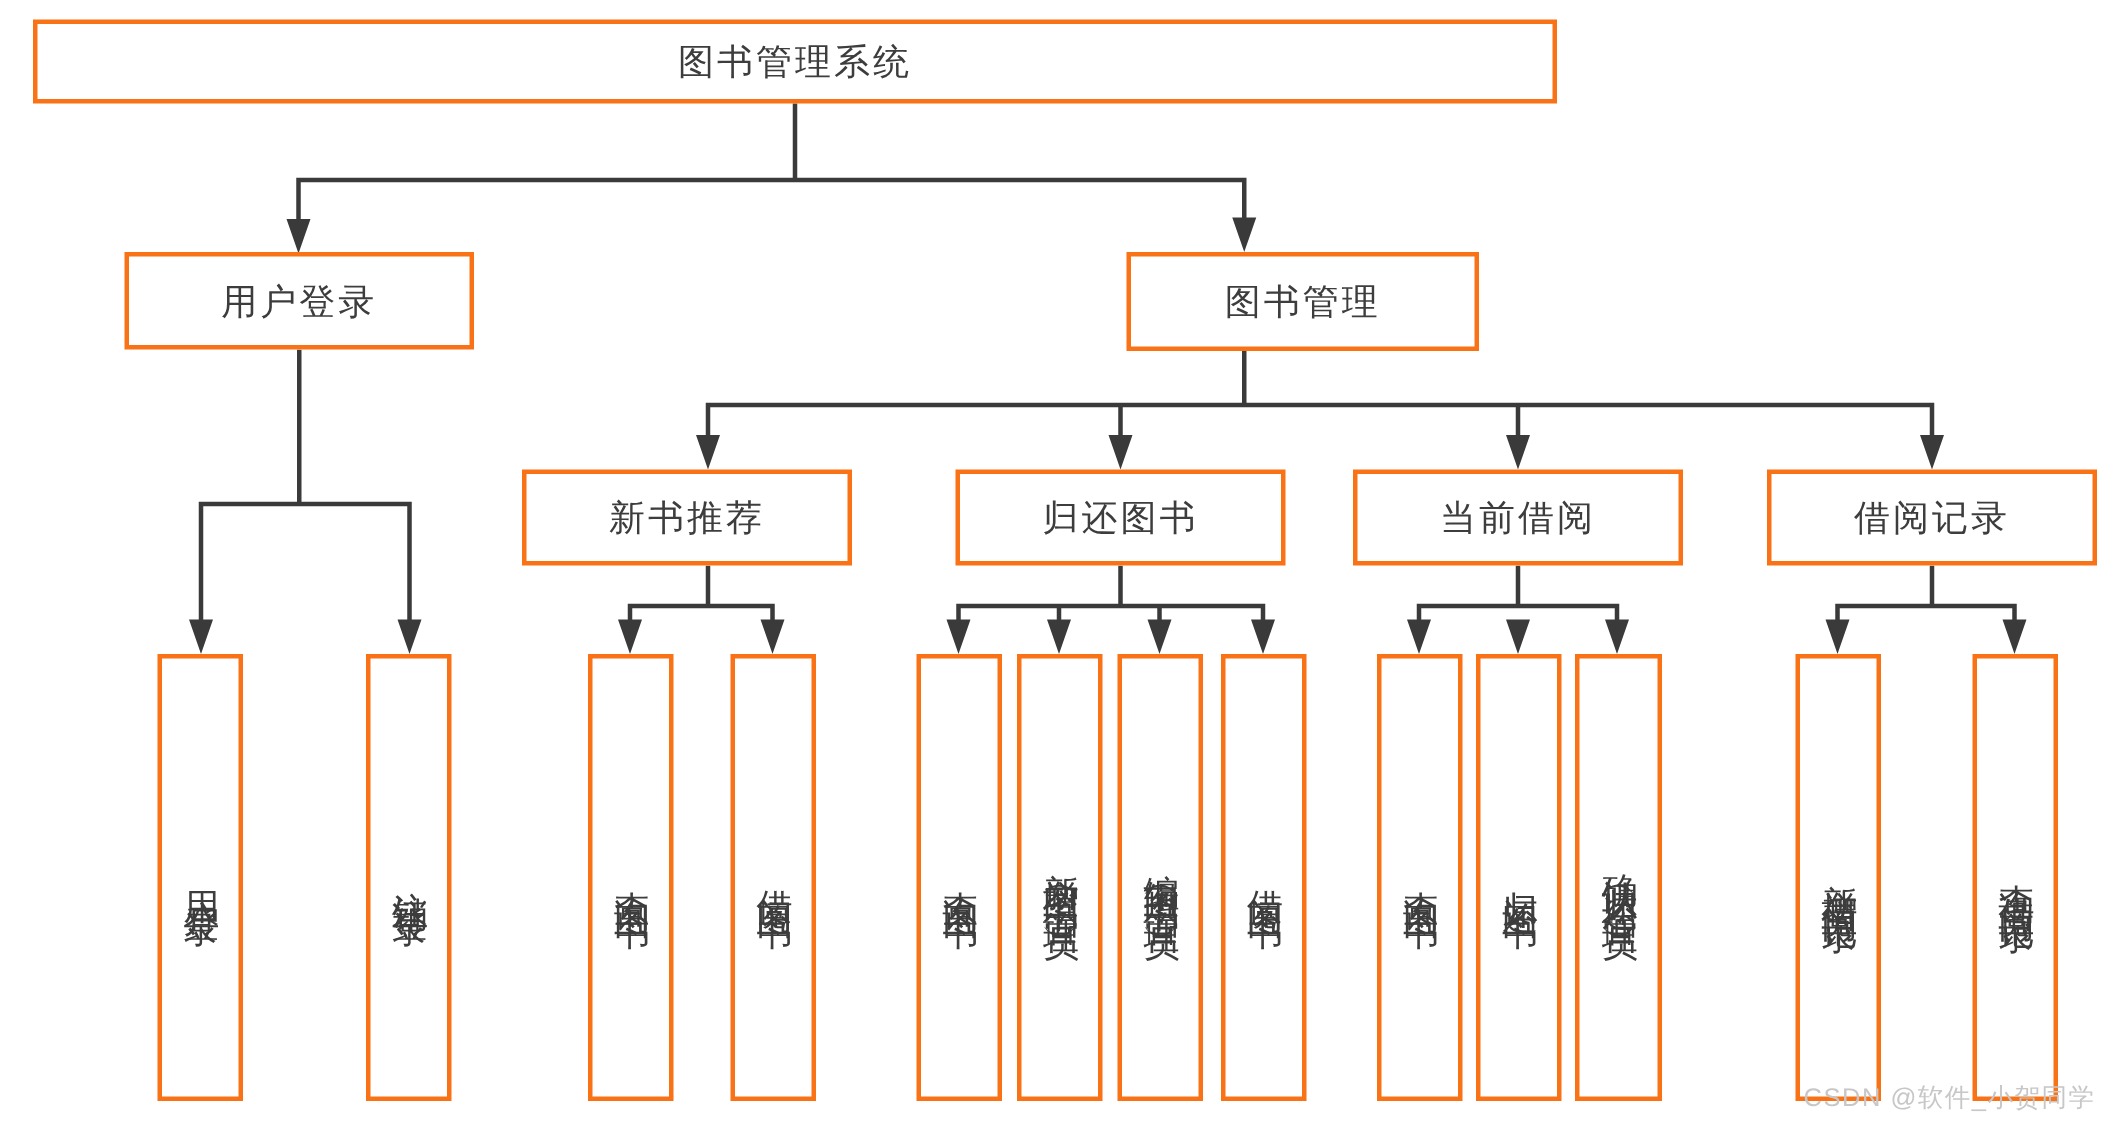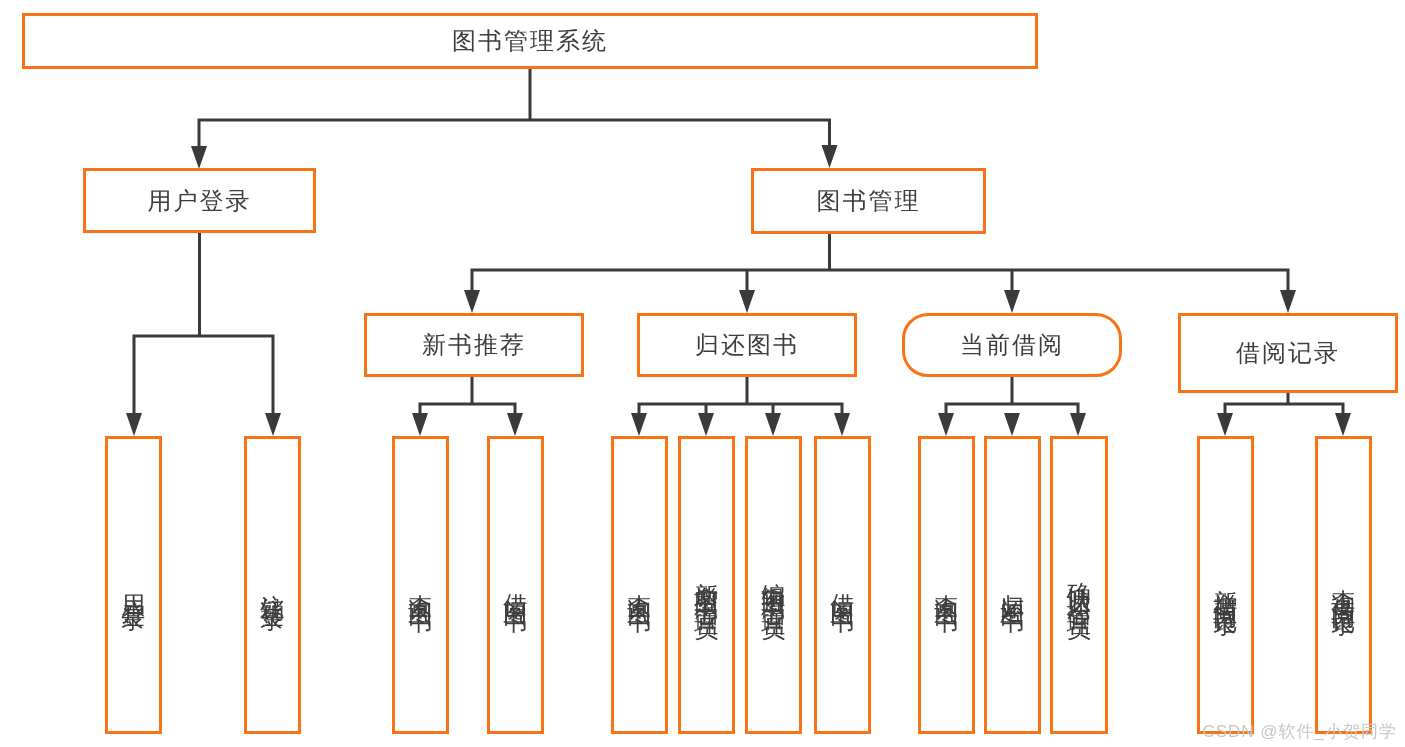--- a/index.html
+++ b/index.html
@@ -67,30 +67,30 @@
     <span>图书管理系统</span>
   </div>
 
   <div class="node node-h" style="left:83px;top:168px;width:233px;height:65px;">
     <span>用户登录</span>
   </div>
   <div class="node node-h" style="left:751px;top:168px;width:235px;height:66px;">
     <span>图书管理</span>
   </div>
 
-  <div class="node node-h" style="left:364px;top:313px;width:220px;height:64px;align-items:center;">
+  <div class="node node-h" style="left:348px;top:313px;width:220px;height:64px;align-items:center;">
     <span>新书推荐</span>
   </div>
   <div class="node node-h" style="left:637px;top:313px;width:220px;height:64px;">
     <span>归还图书</span>
   </div>
-  <div class="node node-h" style="left:902px;top:313px;width:220px;height:64px;border-radius:26px;">
+  <div class="node node-h" style="left:902px;top:313px;width:220px;height:64px;">
     <span>当前借阅</span>
   </div>
-  <div class="node node-h" style="left:1178px;top:313px;width:220px;height:80px;">
+  <div class="node node-h" style="left:1178px;top:313px;width:220px;height:64px;">
     <span>借阅记录</span>
   </div>
 
   <div class="node node-v" style="left:105px;top:436px;width:57px;height:298px;">
     <span>用户登录</span>
   </div>
   <div class="node node-v" style="left:244px;top:436px;width:57px;height:298px;">
     <span>注销登录</span>
   </div>
 

